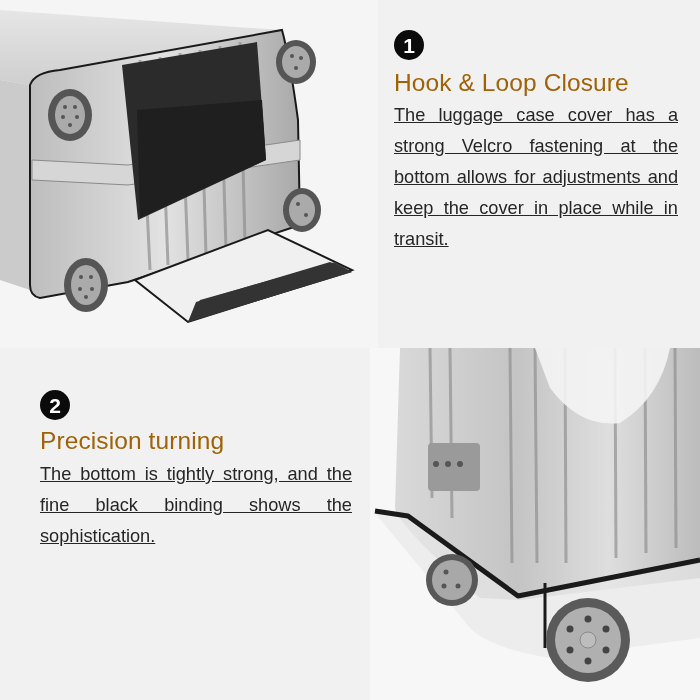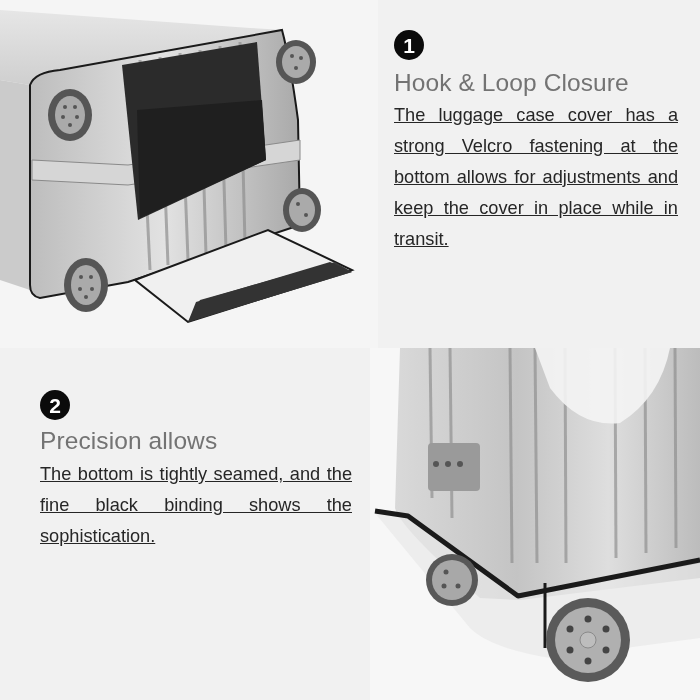--- a/index.html
+++ b/index.html
@@ -20,21 +20,21 @@
   #feature-2 { left: 40px; top: 390px; width: 312px; }
 
   .badge {
     width: 30px; height: 30px; border-radius: 50%;
     background: #0b0b0b; color: #fff;
     font-weight: bold; font-size: 21px;
     display: flex; align-items: center; justify-content: center;
     line-height: 1;
   }
   .title {
-    font-size: 24.5px; color: #737373; margin-top: 9px; letter-spacing: 0.1px;
+    font-size: 24.5px; color: #a16207; margin-top: 9px; letter-spacing: 0.1px;
     white-space: nowrap;
   }
   .desc {
     font-size: 18.2px; line-height: 31px; color: #262626;
     text-align: justify; margin-top: 3px; text-decoration: underline;
   }
   #feature-2 .title { margin-top: 7px; }
   #feature-2 .desc { margin-top: 4px; }
 </style>
 </head>
@@ -115,22 +115,22 @@
 </div>
 
 <div class="text-block" id="feature-1">
   <div class="badge">1</div>
   <div class="title">Hook &amp; Loop Closure</div>
   <div class="desc">The luggage case cover has a strong Velcro fastening at the bottom allows for adjustments and keep the cover in place while in transit.</div>
 </div>
 
 <div class="text-block" id="feature-2">
   <div class="badge">2</div>
-  <div class="title">Precision allows</div>
-  <div class="desc">The bottom is tightly seamed, and the fine black binding shows the sophistication.</div>
+  <div class="title">Precision turning</div>
+  <div class="desc">The bottom is tightly strong, and the fine black binding shows the sophistication.</div>
 </div>
 
 <div class="panel photo" id="photo-bottom">
   <svg width="330" height="352" viewBox="0 0 330 352">
     <defs>
       <linearGradient id="shell" x1="0" y1="0" x2="1" y2="0">
         <stop offset="0" stop-color="#d9d9d9"></stop>
         <stop offset="0.4" stop-color="#c4c4c4"></stop>
         <stop offset="0.7" stop-color="#dedede"></stop>
         <stop offset="1" stop-color="#bcbcbc"></stop>

